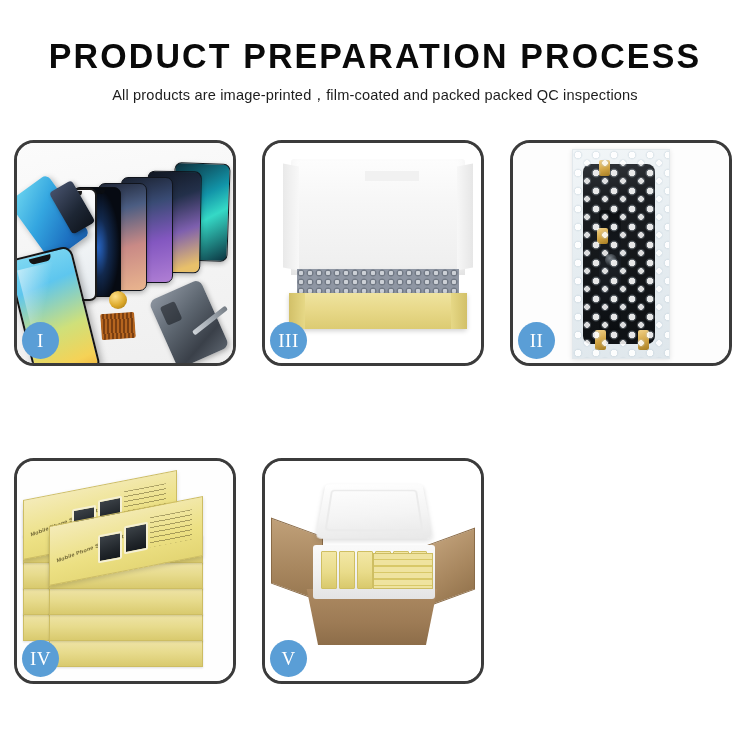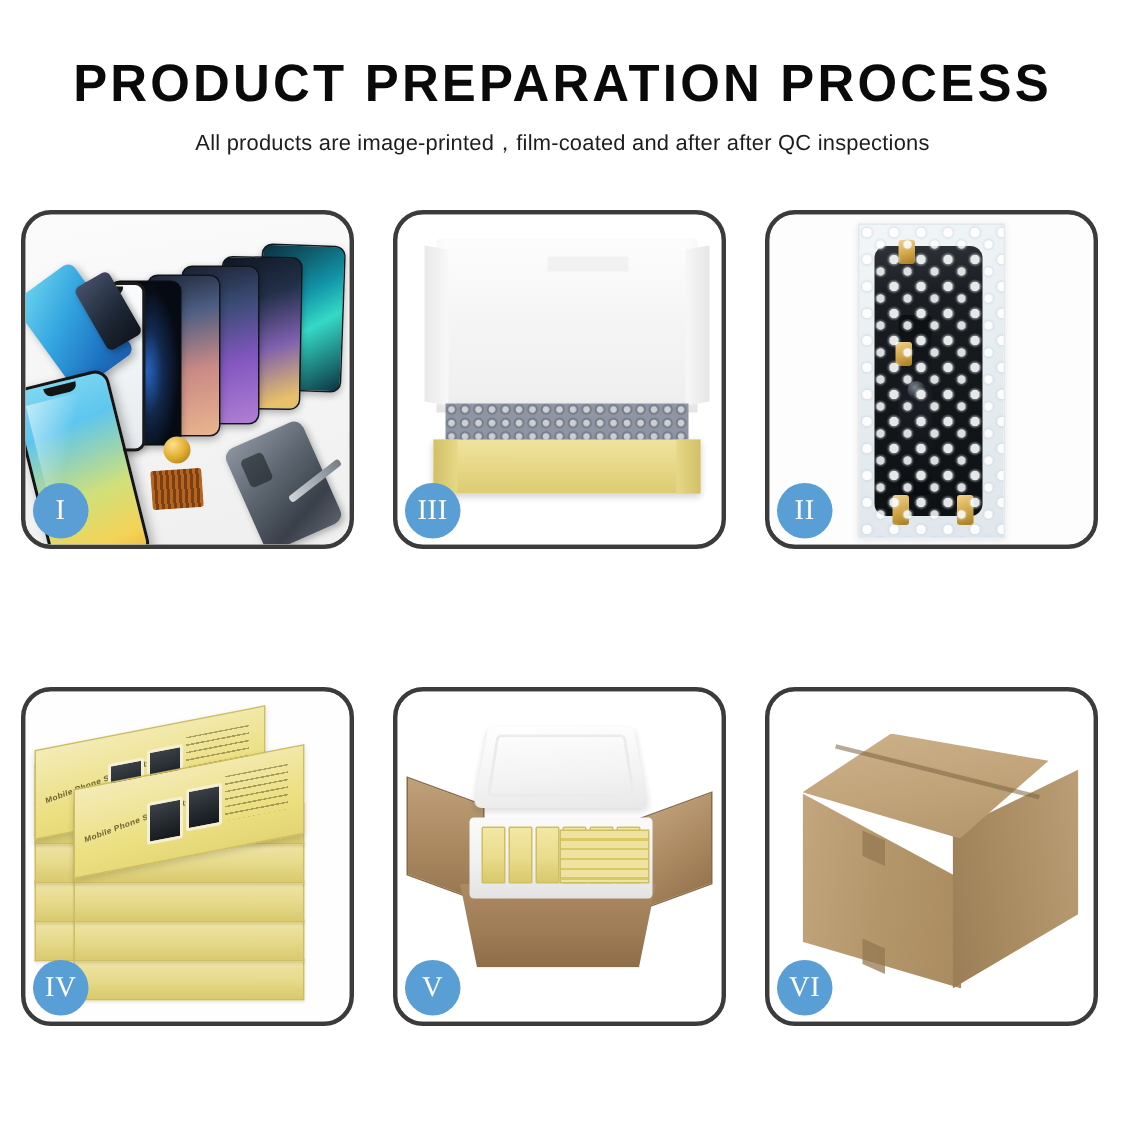--- a/index.html
+++ b/index.html
@@ -474,21 +474,21 @@
     z-index: 4;
   }
   .c-tape.t1 { left: 62px; top: 96px; width: 15px; height: 17px; transform: skewY(24deg); }
   .c-tape.t2 { left: 62px; top: 168px; width: 15px; height: 17px; transform: skewY(24deg); }
 </style>
 </head>
 <body>
 
 <div class="header">
   <div class="title">PRODUCT PREPARATION PROCESS</div>
-  <div class="subtitle">All products are image-printed，film-coated and after after QC inspections</div>
+  <div class="subtitle">All products are image-printed，film-coated and packed packed QC inspections</div>
 </div>
 
 <div class="grid">
 
   <div class="panel">
     <div class="stage">
       <div class="p1-bg"></div>
       <div class="phone ph-a"></div>
       <div class="phone ph-b"></div>
       <div class="phone ph-c"></div>
@@ -579,26 +579,14 @@
         <div class="ybar"></div>
         <div class="ybar"></div>
         <div class="ybar"></div>
       </div>
       <div class="ybars-flat"></div>
       <div class="carton-body"></div>
     </div>
     <div class="badge">V</div>
   </div>
 
-  <div class="panel">
-    <div class="stage">
-      <div class="p6-bg"></div>
-      <div class="c-left"></div>
-      <div class="c-right"></div>
-      <div class="c-top"></div>
-      <div class="c-seam"></div>
-      <div class="c-tape t1"></div>
-      <div class="c-tape t2"></div>
-    </div>
-    <div class="badge">VI</div>
-  </div>
 
 </div>
 
 </body></html>

